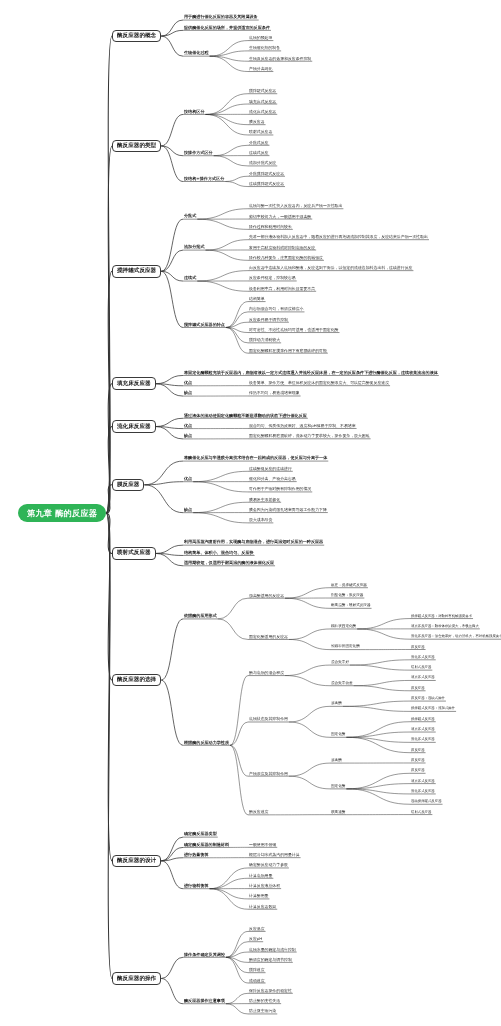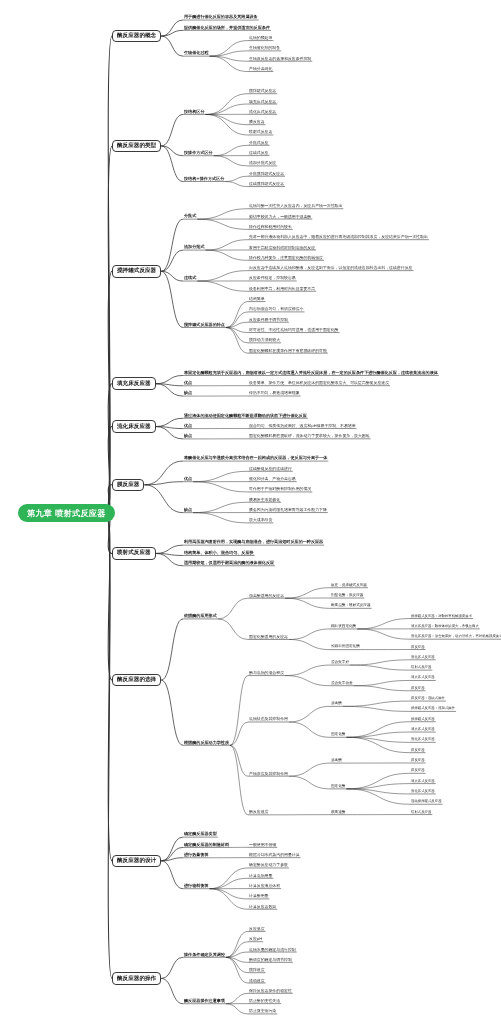--- a/index.html
+++ b/index.html
@@ -462,15 +462,15 @@
       <div class="node leaf" style="left: 248px; font-size: 3.9px; top: 926.921px;">反应温度</div>
       <div class="node leaf" style="left: 248px; font-size: 3.9px; top: 937.237px;">反应pH</div>
       <div class="node leaf" style="left: 248px; font-size: 3.9px; top: 947.554px;">底物水量的确定与流年控制</div>
       <div class="node leaf" style="left: 248px; font-size: 3.9px; top: 957.87px;">酶浓度的确定与调节控制</div>
       <div class="node leaf" style="left: 248px; font-size: 3.9px; top: 968.187px;">搅拌速度</div>
       <div class="node leaf" style="left: 248px; font-size: 3.9px; top: 978.503px;">流动速度</div>
       <div class="node sub" style="left: 183px; font-size: 4.1px; top: 999.035px;">酶反应器操作注意事项</div>
       <div class="node leaf" style="left: 248px; font-size: 3.9px; top: 988.82px;">保持反应器操作的稳定性</div>
       <div class="node leaf" style="left: 248px; font-size: 3.9px; top: 999.137px;">防止酶的变性失活</div>
       <div class="node leaf" style="left: 248px; font-size: 3.9px; top: 1009.45px;">防止微生物污染</div>
-      <div class="node root" style="left: 18px; top: 503.695px;">第九章 喷射式反应器</div>
+      <div class="node root" style="left: 18px; top: 503.695px;">第九章 酶的反应器</div>
     </div>
 </div>
 
 </body></html>

